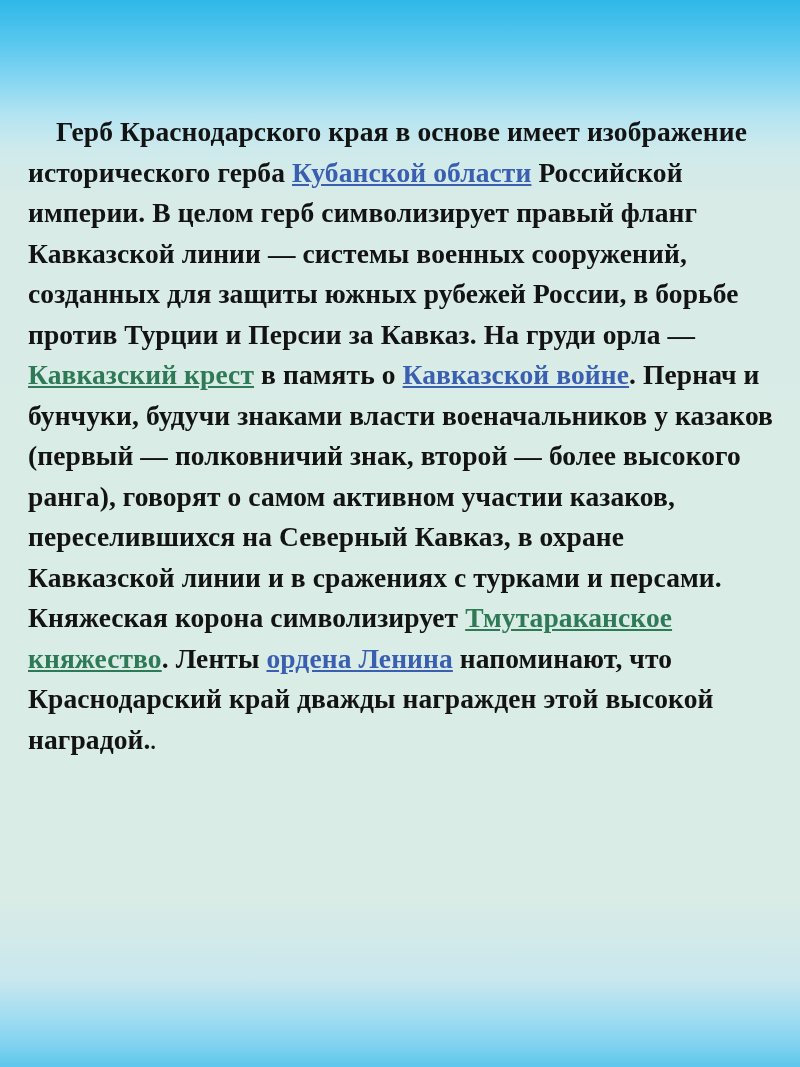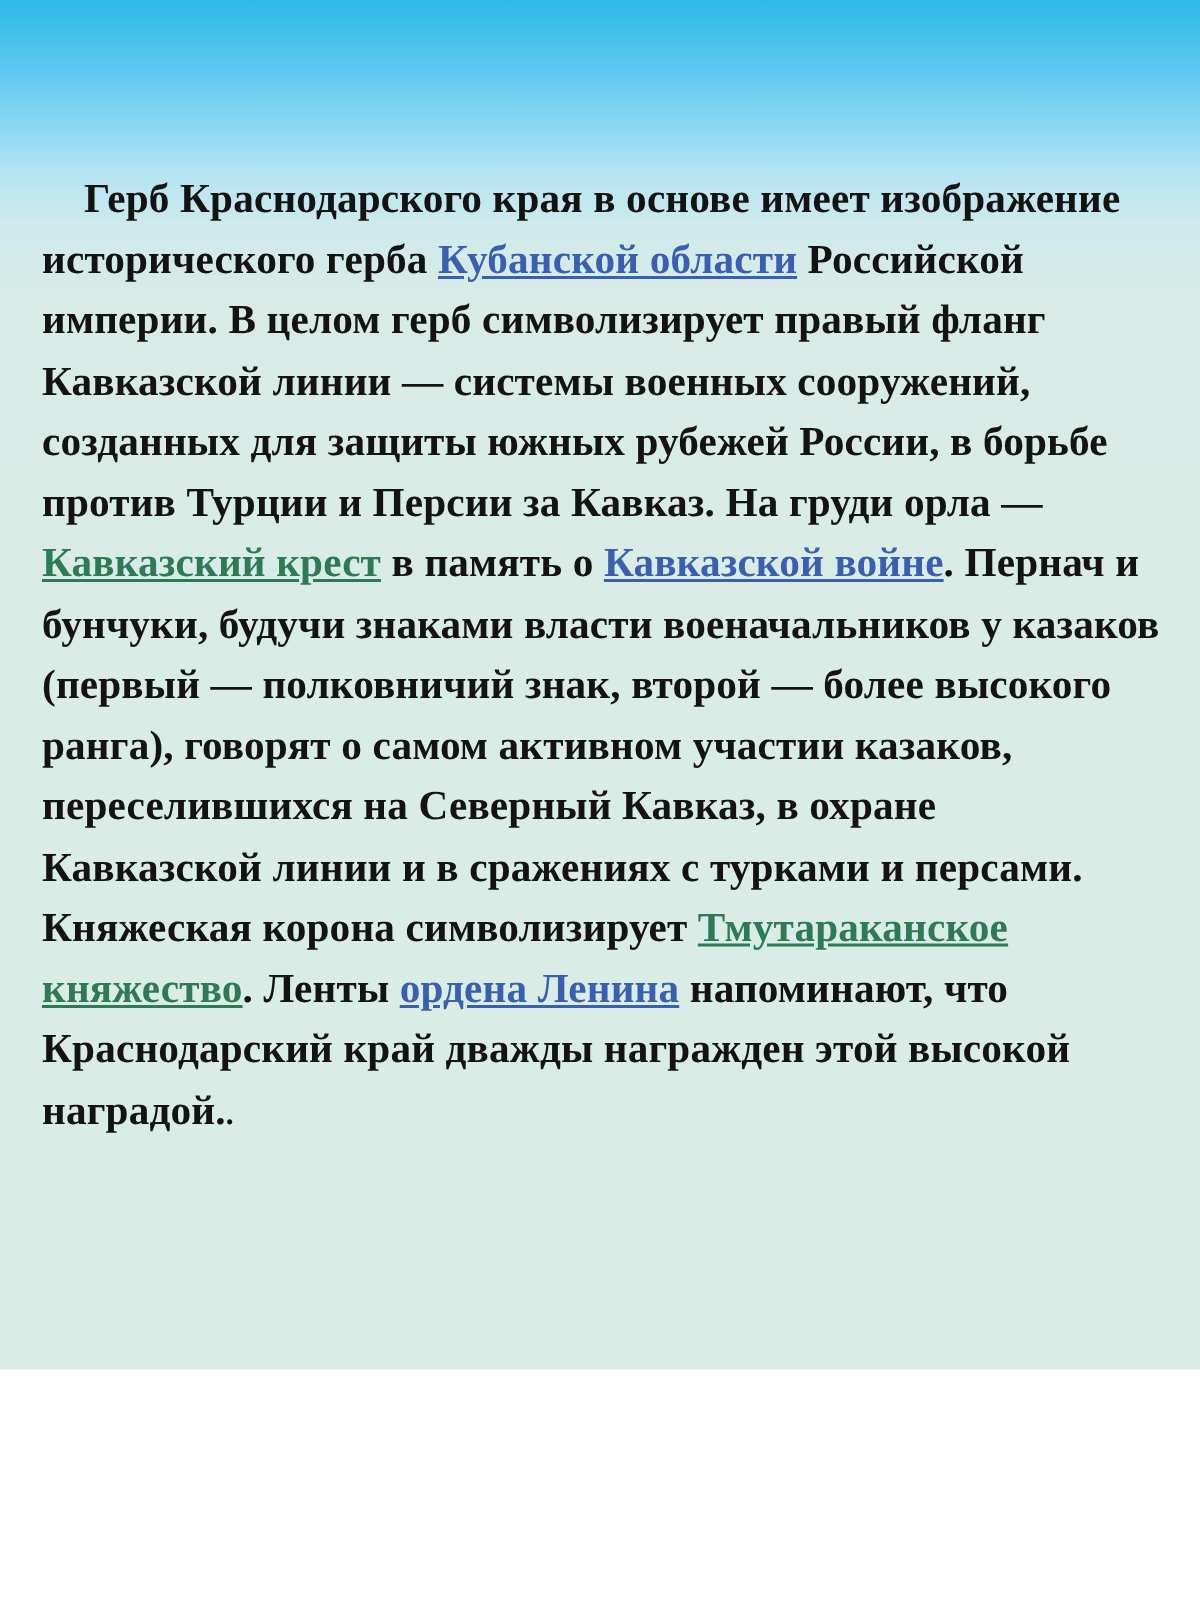--- a/index.html
+++ b/index.html
@@ -9,21 +9,21 @@
   body {
     width: 800px;
     height: 1067px;
     font-family: "Liberation Serif", serif;
     background: #ffffff;
     overflow: hidden;
   }
   #slide {
     position: relative;
     width: 800px;
-    height: 913px;
+    height: 1067px;
     background: linear-gradient(to bottom,
        #2fb8e8 0px,
        #56c6ee 40px,
        #86d6f2 80px,
        #b3e4f2 115px,
        #cfeaec 150px,
        #d8ebe6 200px,
        #d9ece6 520px,
        #d9ece6 900px,
        #c9e7ee 980px,

